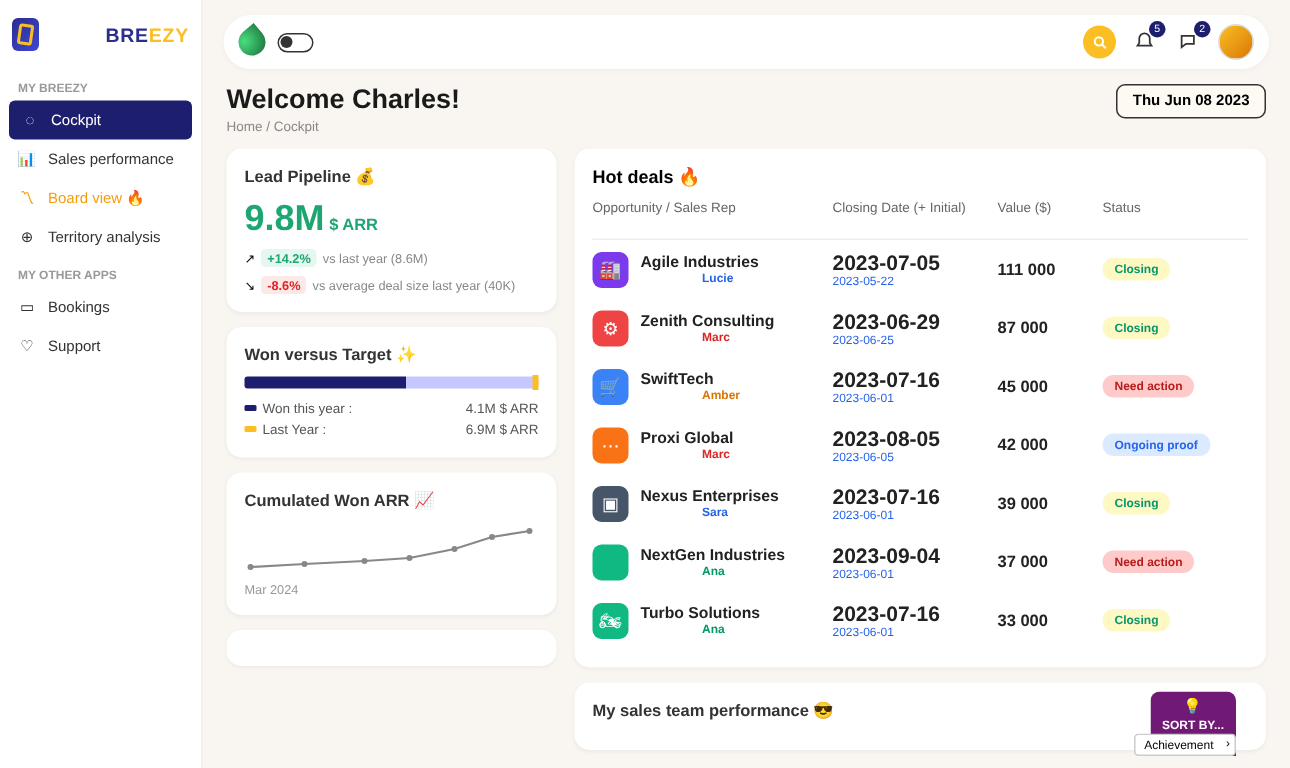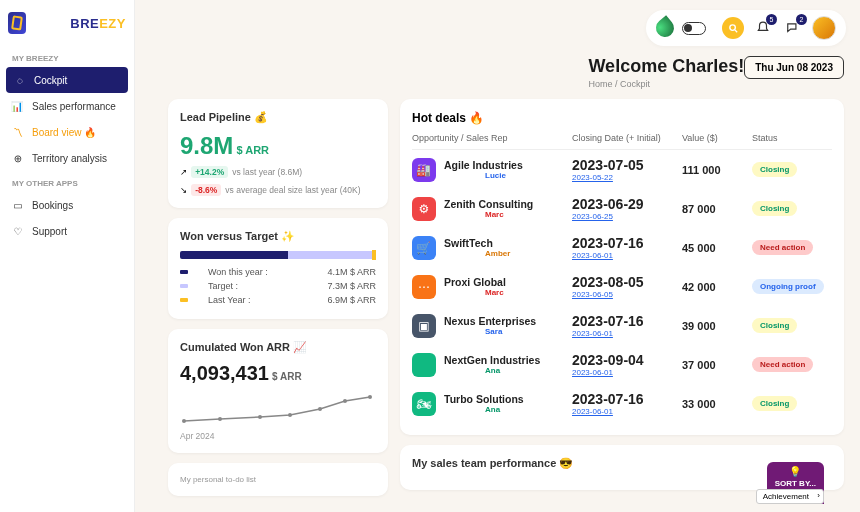--- a/index.html
+++ b/index.html
@@ -10,21 +10,21 @@
 .logo-icon { width: 22px; height: 22px; background: linear-gradient(135deg,#2b2e8e,#4046d6); border-radius: 4px; position: relative; }
 .logo-icon::after { content:""; position:absolute; inset:4px; border: 2px solid #fbbf24; border-radius:2px; transform: rotate(8deg); }
 .logo-text { font-weight: 800; font-size: 13px; letter-spacing: .5px; padding-left: 40px; }
 .logo-text .b1 { color: #2b2e8e; }
 .logo-text .b2 { color: #fbbf24; }
 .side-section { font-size: 8px; color: #999; padding: 8px 12px 4px; font-weight: 600; }
 .side-item { display: flex; align-items: center; gap: 8px; padding: 7px 12px; font-size: 10px; color: #333; cursor: pointer; }
 .side-item .si-icon { width: 12px; height: 12px; display:inline-flex; align-items:center; justify-content:center; }
 .side-item.active { background: #1e1e6e; color: #fff; border-radius: 4px; margin: 0 6px; padding: 7px 8px; }
 .side-item.highlight { color: #f59e0b; }
-.main { flex: 1; display: flex; flex-direction: column; overflow: hidden; align-items: flex-end; }
+.main { flex: 1; display: flex; flex-direction: column; overflow: hidden; }
 .topbar { background: #fff; border-radius: 24px; margin: 10px 14px 6px; padding: 6px 10px; display: flex; align-items: center; gap: 8px; box-shadow: 0 1px 4px rgba(0,0,0,.04); }
 .leaf { width: 18px; height: 18px; background: radial-gradient(circle at 30% 30%, #4ade80, #166534); border-radius: 50% 0 50% 50%; transform: rotate(-40deg); }
 .toggle { width: 24px; height: 13px; border: 1.5px solid #333; border-radius: 8px; position: relative; }
 .toggle::after { content:""; position:absolute; left:1px; top:1px; width:8px; height:8px; background:#333; border-radius:50%; }
 .spacer { flex: 1; }
 .tb-btn { width: 22px; height: 22px; border-radius: 50%; display:flex; align-items:center; justify-content:center; position:relative; cursor:pointer; }
 .tb-search { background: #fbbf24; color:#fff; }
 .tb-icon { color: #333; }
 .badge { position:absolute; top:-3px; right:-3px; width:11px; height:11px; background:#1e1e6e; color:#fff; font-size:7px; border-radius:50%; display:flex; align-items:center; justify-content:center; }
 .avatar { width: 24px; height: 24px; border-radius: 50%; background: linear-gradient(135deg,#fbbf24,#d97706); border:1px solid #ddd; }
@@ -39,39 +39,39 @@
 .card-title { font-size: 11px; font-weight: 700; color:#333; margin-bottom:8px; }
 .big-num { font-size: 24px; font-weight: 800; color:#1ea672; }
 .unit { font-size: 11px; color:#1ea672; font-weight:600; }
 .delta-row { font-size:8.5px; margin-top:6px; display:flex; align-items:center; gap:4px; }
 .delta-up { background:#e6f7ef; color:#1ea672; padding:1px 4px; border-radius:3px; font-weight:600; }
 .delta-down { background:#fde8e8; color:#dc2626; padding:1px 4px; border-radius:3px; font-weight:600; }
 .delta-txt { color:#888; }
 .wvt-bar { height:8px; background:linear-gradient(90deg,#1e1e6e 55%,#c7c7ff 55%); border-radius:2px; margin:6px 0; position:relative; }
 .wvt-bar::after { content:""; position:absolute; right:0; top:-1px; width:4px; height:10px; background:#fbbf24; }
 .wvt-row { display:flex; justify-content:space-between; font-size:9px; color:#555; padding:2px 0; }
-.wvt-row .lbl { display:flex; align-items:center; gap:20px; }
+.wvt-row .lbl { display:flex; align-items:center; gap:4px; }
 .dot { width:8px; height:4px; border-radius:1px; }
 .won-num { font-size:20px; font-weight:800; color:#1a1a1a; }
 .won-unit { font-size:10px; color:#666; font-weight:600; }
 .sparkline { margin-top:6px; }
 .subtitle { font-size:8.5px; color:#999; }
 .hot-title { font-size:12px; font-weight:700; }
-.tbl-head { display:grid; grid-template-columns: 160px 110px 70px 80px; font-size:9px; color:#666; padding:8px 0 6px; border-bottom:1px solid #eee; }
+.tbl-head { display:grid; grid-template-columns: 160px 110px 70px 80px; font-size:9px; color:#666; padding:8px 0 16px; border-bottom:1px solid #eee; }
 .tbl-row { display:grid; grid-template-columns: 160px 110px 70px 80px; padding:7px 0; align-items:center; }
 .opp-cell { display:flex; align-items:center; gap:8px; }
 .opp-icon { width:24px; height:24px; border-radius:6px; display:flex; align-items:center; justify-content:center; color:#fff; font-size:12px; flex-shrink:0; }
 .opp-name { font-size:10.5px; font-weight:700; color:#222; }
 .opp-rep { font-size:8px; font-weight:600;padding-left:41px; }
 .rep-blue { color:#2563eb; }
 .rep-red { color:#dc2626; }
 .rep-amber { color:#d97706; }
 .rep-green { color:#059669; }
 .close-date { font-size:14px; font-weight:700; color:#222; }
-.init-date { font-size:8px; color:#2563eb;text-decoration:underline; }
+.init-date { font-size:8px; color:#2563eb; }
 .val { font-size:11px; font-weight:700; color:#222; }
 .status-pill { font-size:8px; padding:3px 8px; border-radius:10px; font-weight:600; text-align:center; display:inline-block; }
 .s-closing { background:#fef9c3; color:#059669; }
 .s-action { background:#fecaca; color:#b91c1c; }
 .s-proof { background:#dbeafe; color:#2563eb; }
 .sort-widget { position:fixed; bottom:8px; right:36px; background:#701a75; color:#fff; font-size:8px; font-weight:700; padding:4px 8px 16px; border-radius:6px 6px 0 0; text-align:center; }
 .sort-widget::before { content:"💡"; display:block; font-size:10px; margin-bottom:2px; }
 .ach { position:fixed; bottom:8px; right:36px; background:#fff; border:1px solid #ccc; font-size:8px; padding:2px 14px 2px 6px; border-radius:3px; }
 .ach::after { content:"›"; position:absolute; right:3px; top:1px; }
 .wl-sub { font-size:8px; color:#999; }
@@ -173,53 +173,44 @@
           <div id="wvt-rows">
               <div class="wvt-row">
                 <span class="lbl">
                   <span class="dot" style="background:#1e1e6e"></span>
                   <span>Won this year :</span>
                 </span>
                 <span>4.1M $ ARR</span>
               </div>
               <div class="wvt-row">
                 <span class="lbl">
-                  <span class="dot" style="background:#c7c7ff"></span>
-                  <span>Target :</span>
-                </span>
-                <span>7.3M $ ARR</span>
-              </div>
-              <div class="wvt-row">
-                <span class="lbl">
                   <span class="dot" style="background:#fbbf24"></span>
                   <span>Last Year :</span>
                 </span>
                 <span>6.9M $ ARR</span>
               </div>
             </div>
         </div>
 
         <div class="card">
           <div class="card-title">Cumulated Won ARR 📈</div>
-          <div><span class="won-num">4,093,431</span> <span class="won-unit">$ ARR</span></div>
           <svg class="sparkline" width="196" height="40">
             <polyline points="4,30 40,28 80,26 110,24 140,18 165,10 190,6" fill="none" stroke="#888" stroke-width="1.5"></polyline>
             <circle cx="4" cy="30" r="2" fill="#888"></circle>
               <circle cx="40" cy="28" r="2" fill="#888"></circle>
               <circle cx="80" cy="26" r="2" fill="#888"></circle>
               <circle cx="110" cy="24" r="2" fill="#888"></circle>
               <circle cx="140" cy="18" r="2" fill="#888"></circle>
               <circle cx="165" cy="10" r="2" fill="#888"></circle>
               <circle cx="190" cy="6" r="2" fill="#888"></circle>
           </svg>
-          <div class="subtitle">Apr 2024</div>
-        </div>
-
-        <div class="card">
-          <div class="wl-sub">My personal to-do list</div>
+          <div class="subtitle">Mar 2024</div>
+        </div>
+
+        <div class="card">
         </div>
       </div>
 
       <div class="col-right">
         <div class="card">
           <div class="hot-title">Hot deals 🔥</div>
           <div class="tbl-head">
             <div>Opportunity / Sales Rep</div>
             <div>Closing Date (+ Initial)</div>
             <div>Value ($)</div>

